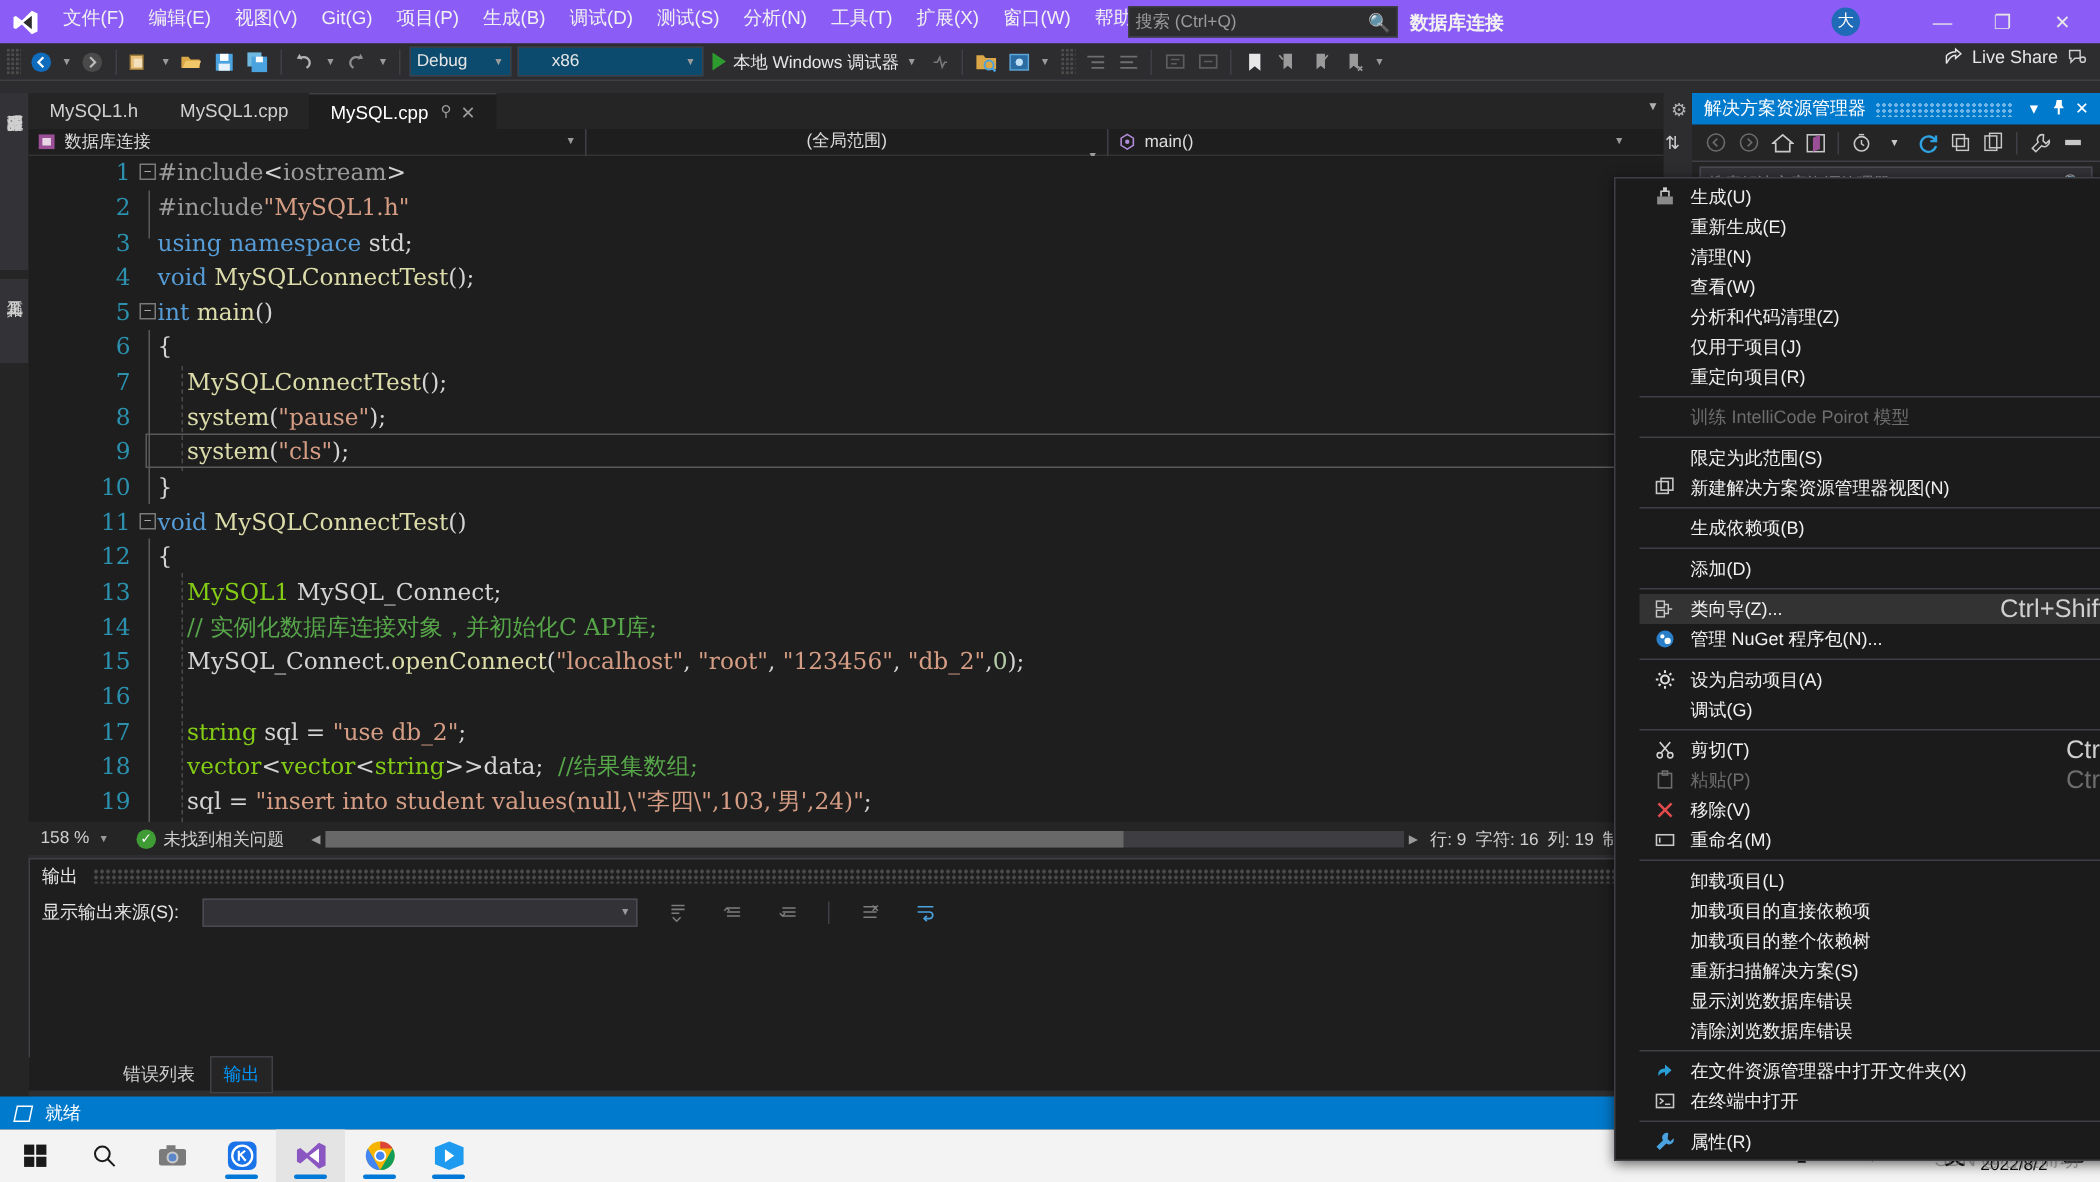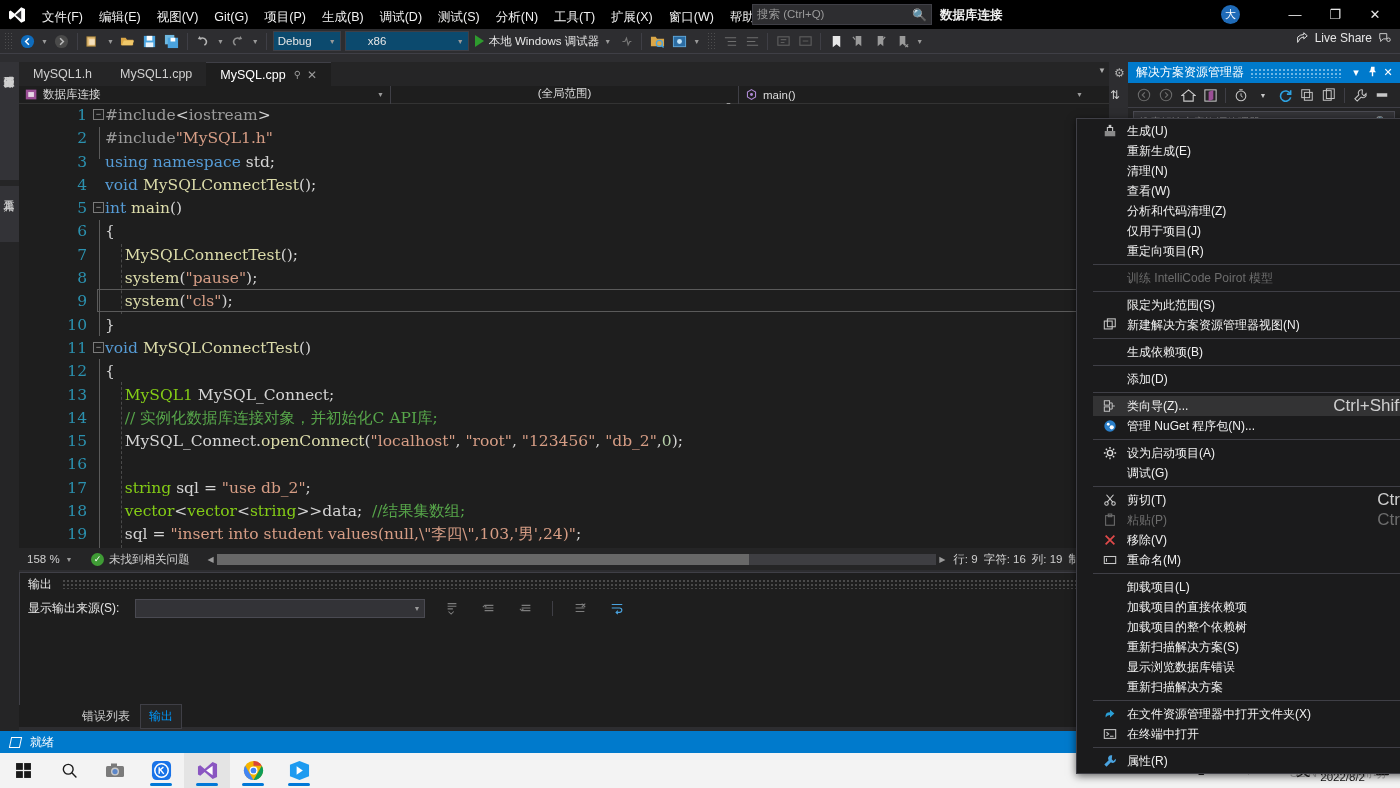--- a/index.html
+++ b/index.html
@@ -2,21 +2,21 @@
 <html><head>
 <meta charset="utf-8">
 <style>
   * { box-sizing: border-box; margin:0; padding:0; }
   html,body { width:1400px; height:788px; overflow:hidden; background:#1e1e1e;
     font-family:"Liberation Sans","DejaVu Sans",sans-serif; }
   .app { position:relative; width:1400px; height:788px; background:#2d2d30; }
 
   
   .titlebar { position:absolute; left:0; top:0; width:1400px; height:29px;
-     background:#000000; display:flex; align-items:flex-end; }
+     background:#8b5cf6; display:flex; align-items:flex-start; }
   .vslogo { width:34px; height:29px; display:flex; align-items:center; justify-content:center; }
   .vslogo svg { display:block; }
   .menuitem { font-size:12.5px; color:#f1f1f1; padding:4px 8px; white-space:nowrap;
      line-height:16px; }
   .searchbox { position:absolute; left:752px; top:4px; width:180px; height:21px;
      background:#2d2d30; border:1px solid #3f3f46; display:flex; align-items:center;
      padding:0 4px; }
   .searchbox .ph { font-size:11.5px; color:#9a9a9a; flex:1; }
   .searchbox .sicon { color:#cfcfcf; font-size:12px; }
   .dbconn-lbl { position:absolute; left:940px; top:7px; font-size:12.5px; color:#f1f1f1;
@@ -770,21 +770,21 @@
       <div class="ci">
         <span>加载项目的整个依赖树</span>
       </div>
       <div class="ci">
         <span>重新扫描解决方案(S)</span>
       </div>
       <div class="ci">
         <span>显示浏览数据库错误</span>
       </div>
       <div class="ci">
-        <span>重新扫描解决方案</span>
+        <span>清除浏览数据库错误</span>
       </div>
       <div class="csep"></div>
       <div class="ci">
         <span class="ico">
           <svg width="14" height="14" viewBox="0 0 16 16">
             <path d="M3 12 Q2 6 8 6 V3 l5 4.5 L8 12 V9 Q4.5 9 3 12z" fill="#2a9fd6"></path>
           </svg>
         </span>
         <span>在文件资源管理器中打开文件夹(X)</span>
       </div>

